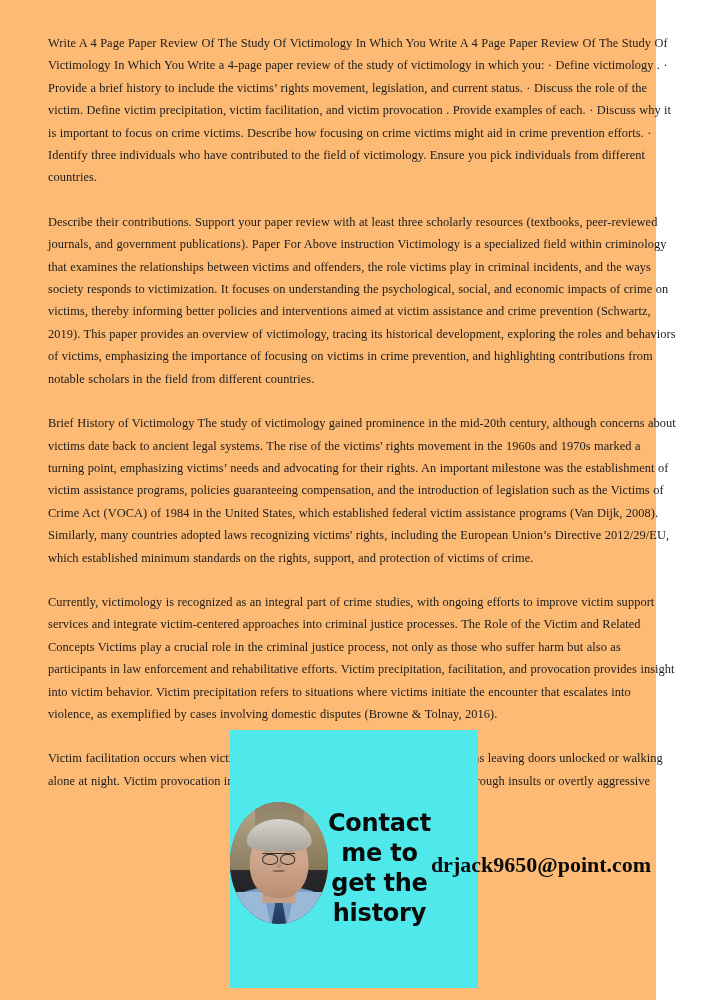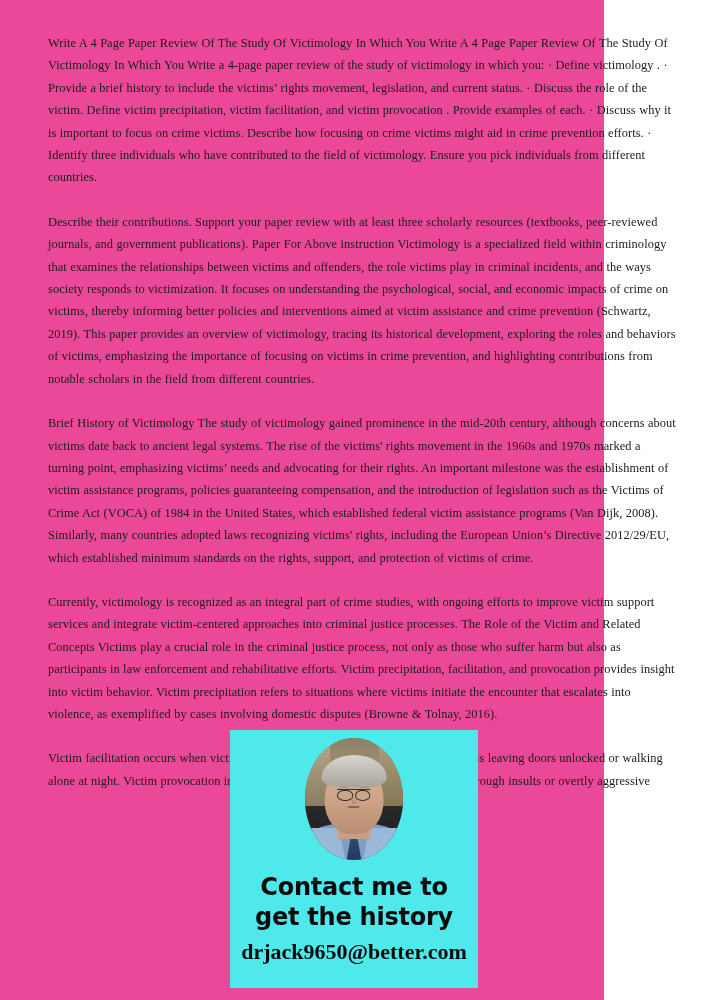--- a/index.html
+++ b/index.html
@@ -13,23 +13,23 @@
     width: 708px;
     height: 1000px;
     position: relative;
     overflow: hidden;
   }
 
   .page {
     position: absolute;
     left: 0;
     top: 0;
-    width: 604px;
+    width: 656px;
     height: 1000px;
-    background: #ec4899;
+    background: #fdba74;
   }
 
   .doc-body {
     position: absolute;
     left: 48px;
     top: 32px;
     width: 628px;
   }
 
   .para {
@@ -47,21 +47,21 @@
   
   .contact-overlay {
     position: absolute;
     left: 230px;
     top: 730px;
     width: 248px;
     height: 258px;
     background: #4fe9ec;
     z-index: 50;
     display: flex;
-    flex-direction: column;
+    flex-direction: row;
     align-items: center;
     box-sizing: border-box;
     padding-top: 6px;
   }
 
   .avatar {
     width: 98px;
     height: 122px;
     border-radius: 50% / 50%;
     overflow: hidden;
@@ -206,17 +206,17 @@
         <div class="ph-mouth"></div>
       </div>
       <div class="ph-hair"></div>
     </div>
 
     <div class="overlay-lines">
       <div class="overlay-line">Contact me to</div>
       <div class="overlay-line">get the history</div>
     </div>
 
-    <div class="overlay-email">drjack9650@better.com</div>
+    <div class="overlay-email">drjack9650@point.com</div>
 
   </div>
 
 </div>
 
 </body></html>

